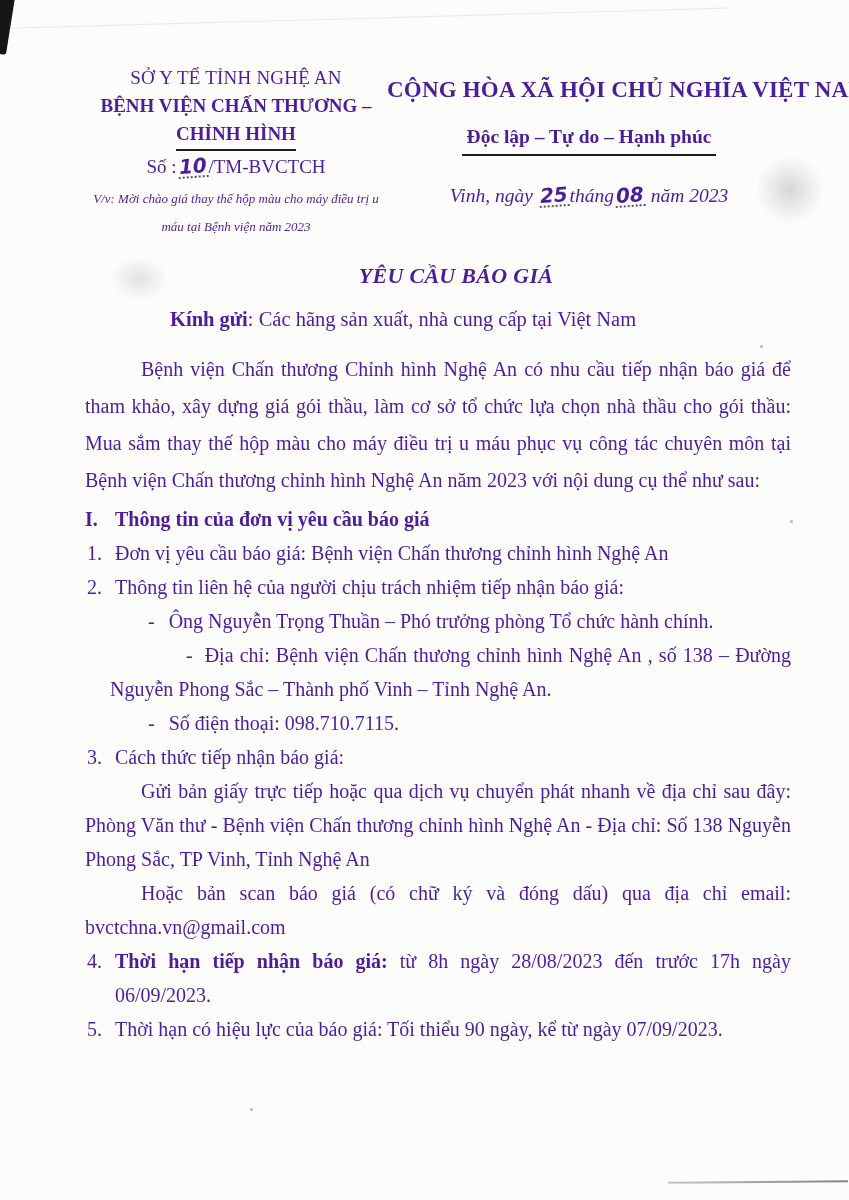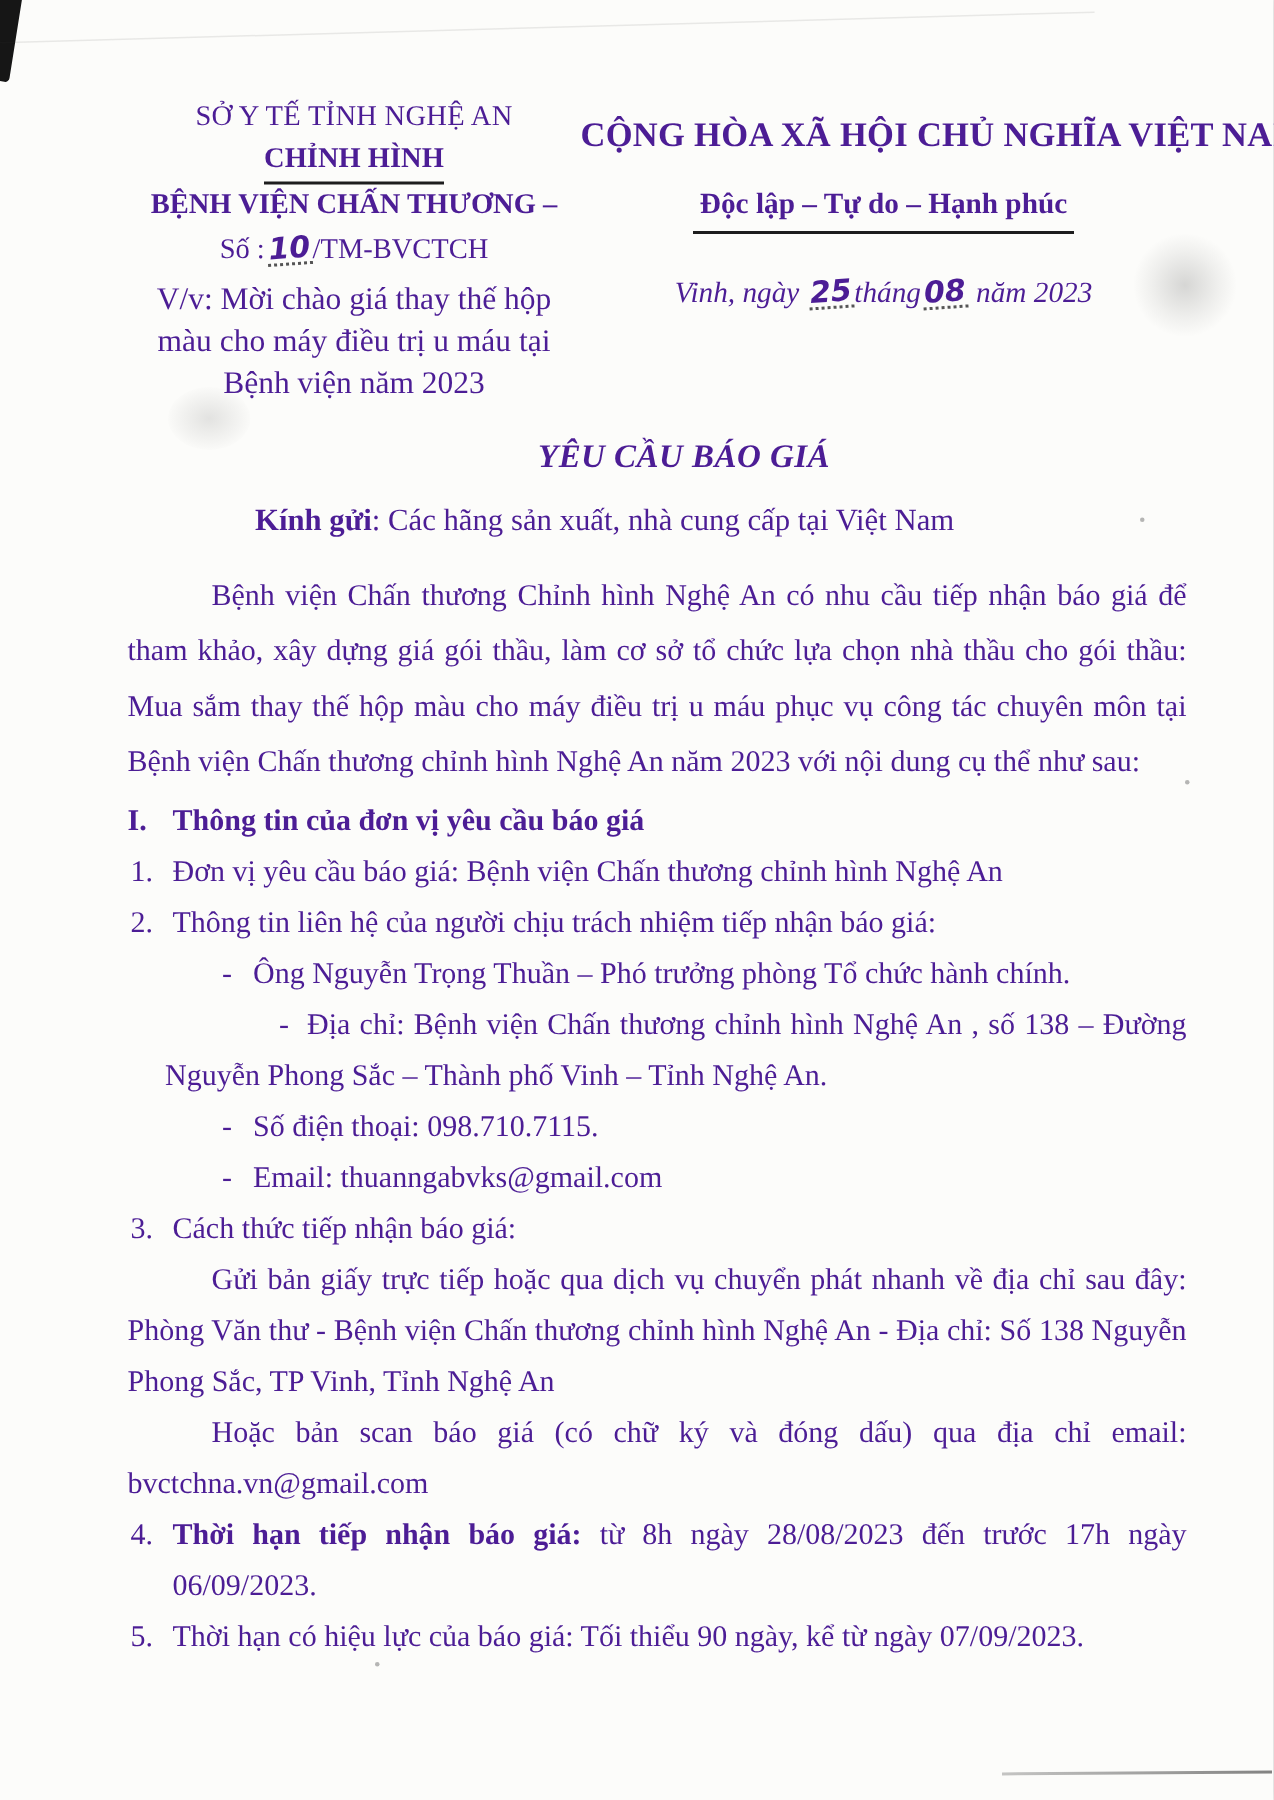--- a/index.html
+++ b/index.html
@@ -18,21 +18,21 @@
     font-size:20px; line-height:34px;
   }
 
   
   .header { display:flex; justify-content:space-between; align-items:flex-start; }
   .hleft  { width:302px; text-align:center; line-height:28px; }
   .hl-dept { font-size:19px; letter-spacing:.2px; }
   .hl-org  { font-size:19px; font-weight:bold; }
   .hl-org-u { display:inline-block; border-bottom:2px solid #1d1d1d; padding-bottom:1px; }
   .hl-so { font-size:19px; margin-top:2px; }
-  .hl-subject { font-size:21px; margin-top:4px; line-height:28px; }
+  .hl-subject { font-size:13px; font-style:italic; margin-top:4px; line-height:28px; }
   .hright { width:404px; text-align:center; padding-top:13px; line-height:26px; }
   .hr-country { font-size:23px; font-weight:bold; white-space:nowrap; letter-spacing:.2px; }
   .hr-motto { display:inline-block; font-size:19.5px; font-weight:bold;
               border-bottom:2px solid #1d1d1d; padding:0 5px 4px; margin-top:21px; }
   .hr-date { font-size:19.5px; font-style:italic; margin-top:27px; white-space:nowrap; }
 
   .hand {
     font-family:"DejaVu Sans", sans-serif;
     font-style:italic; font-weight:bold; font-size:20px;
     display:inline-block; transform:rotate(-4deg);
@@ -86,22 +86,22 @@
   <div class="artifact bottom-streak"></div>
   <div class="artifact speck" style="top:345px; left:760px;"></div>
   <div class="artifact speck" style="top:520px; left:790px;"></div>
   <div class="artifact speck" style="top:1108px; left:250px;"></div>
 
   <div class="content">
 
     <div class="header">
       <div class="hleft">
         <div class="hl-dept">SỞ Y TẾ TỈNH NGHỆ AN</div>
+        <div class="hl-org">BỆNH VIỆN CHẤN THƯƠNG –</div>
         <div class="hl-org"><span class="hl-org-u">CHỈNH HÌNH</span></div>
-        <div class="hl-org">BỆNH VIỆN CHẤN THƯƠNG –</div>
         <div class="hl-so"><span>Số :</span><span class="hand">10</span><span>/TM-BVCTCH</span></div>
         <div class="hl-subject">V/v: Mời chào giá thay thế hộp màu cho máy điều trị u máu tại Bệnh viện năm 2023</div>
       </div>
       <div class="hright">
         <div class="hr-country">CỘNG HÒA XÃ HỘI CHỦ NGHĨA VIỆT NAM</div>
         <div><span class="hr-motto">Độc lập – Tự do – Hạnh phúc</span></div>
         <div class="hr-date"><span>Vinh, ngày</span> <span class="hand">25</span><span>tháng</span><span class="hand">08</span> <span>năm 2023</span></div>
       </div>
     </div>
 
@@ -116,21 +116,20 @@
     <div class="li"><span class="num">1.</span><span>Đơn vị yêu cầu báo giá: Bệnh viện Chấn thương chỉnh hình Nghệ An</span></div>
 
     <div class="li"><span class="num">2.</span><span>Thông tin liên hệ của người chịu trách nhiệm tiếp nhận báo giá:</span></div>
 
     <div class="bullet"><span class="dash">-</span><span>Ông Nguyễn Trọng Thuần – Phó trưởng phòng Tổ chức hành chính.</span></div>
 
     <div class="bullet-wrap"><span class="dash">-</span><span>Địa chỉ: Bệnh viện Chấn thương chỉnh hình Nghệ An , số 138 – Đường Nguyễn Phong Sắc – Thành phố Vinh – Tỉnh Nghệ An.</span></div>
 
     <div class="bullet"><span class="dash">-</span><span>Số điện thoại: 098.710.7115.</span></div>
 
-    <div class="bullet"><span class="dash">-</span><span>Email: thuanngabvks@gmail.com</span></div>
 
     <div class="li"><span class="num">3.</span><span>Cách thức tiếp nhận báo giá:</span></div>
 
     <div class="para indent-para">Gửi bản giấy trực tiếp hoặc qua dịch vụ chuyển phát nhanh về địa chỉ sau đây: Phòng Văn thư - Bệnh viện Chấn thương chỉnh hình Nghệ An - Địa chỉ: Số 138 Nguyễn Phong Sắc, TP Vinh, Tỉnh Nghệ An</div>
 
     <div class="para indent-para">Hoặc bản scan báo giá (có chữ ký và đóng dấu) qua địa chỉ email: bvctchna.vn@gmail.com</div>
 
     <div class="li"><span class="num">4.</span><span class="b">Thời hạn tiếp nhận báo giá:</span><span> từ 8h ngày 28/08/2023 đến trước 17h ngày 06/09/2023.</span></div>
 
 

